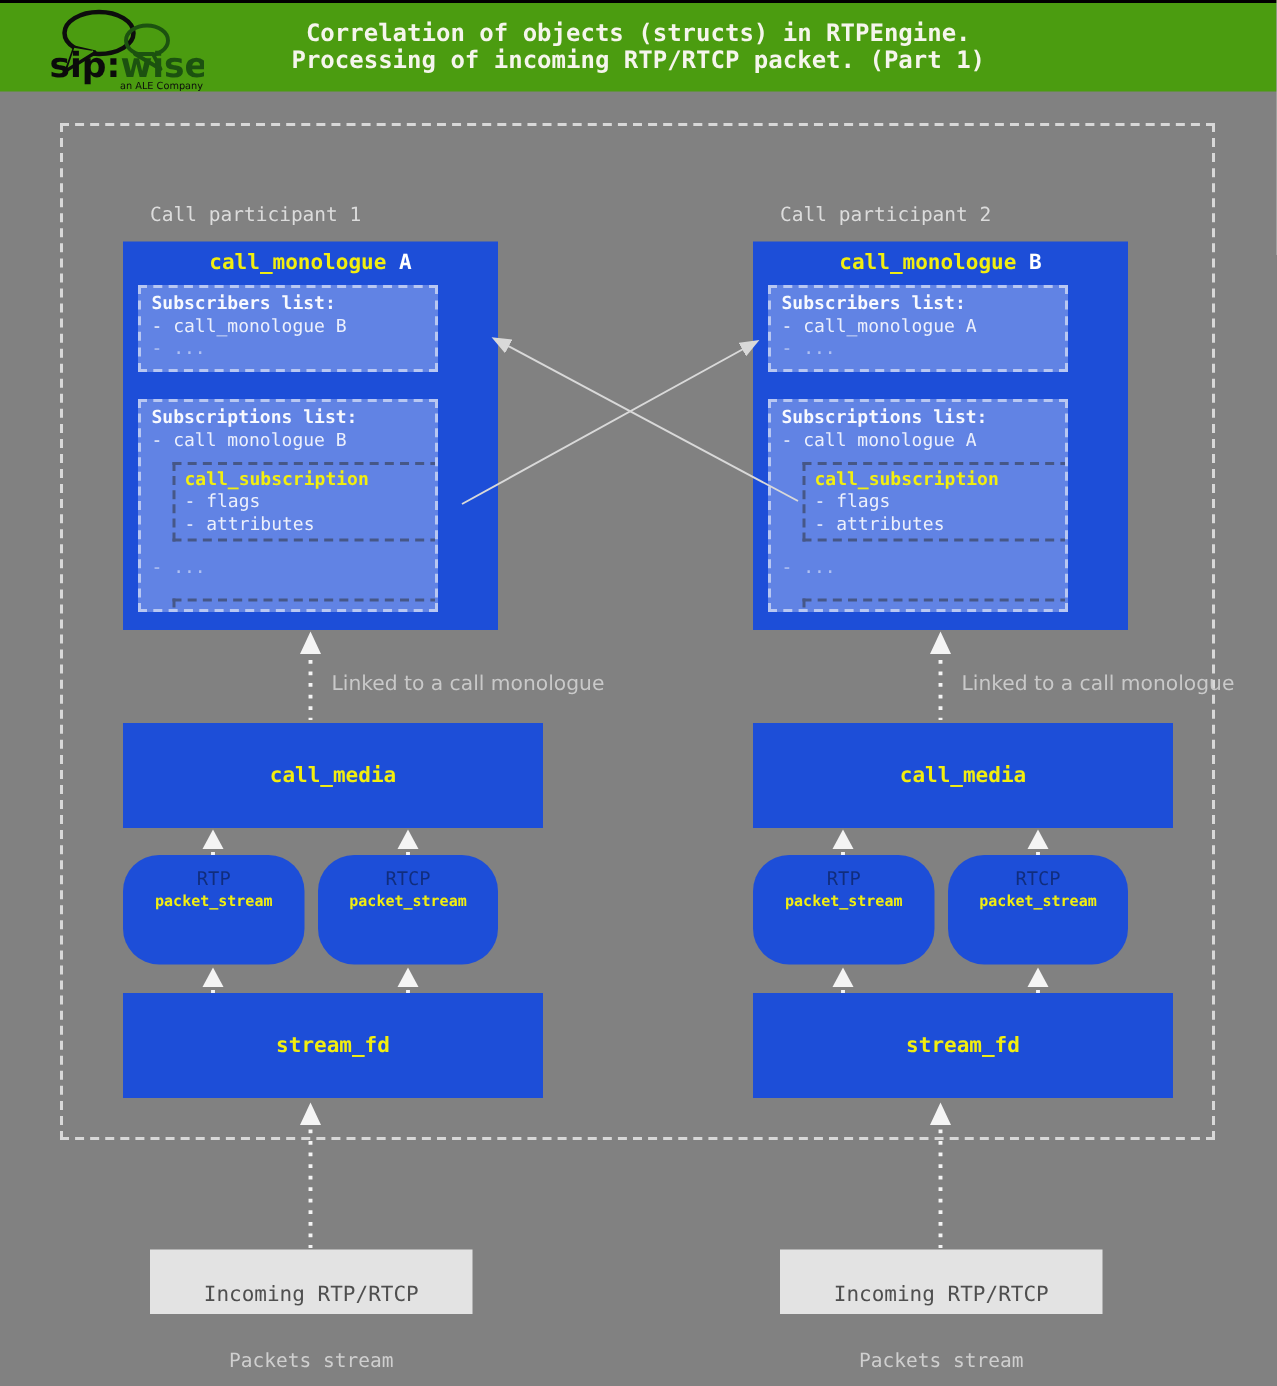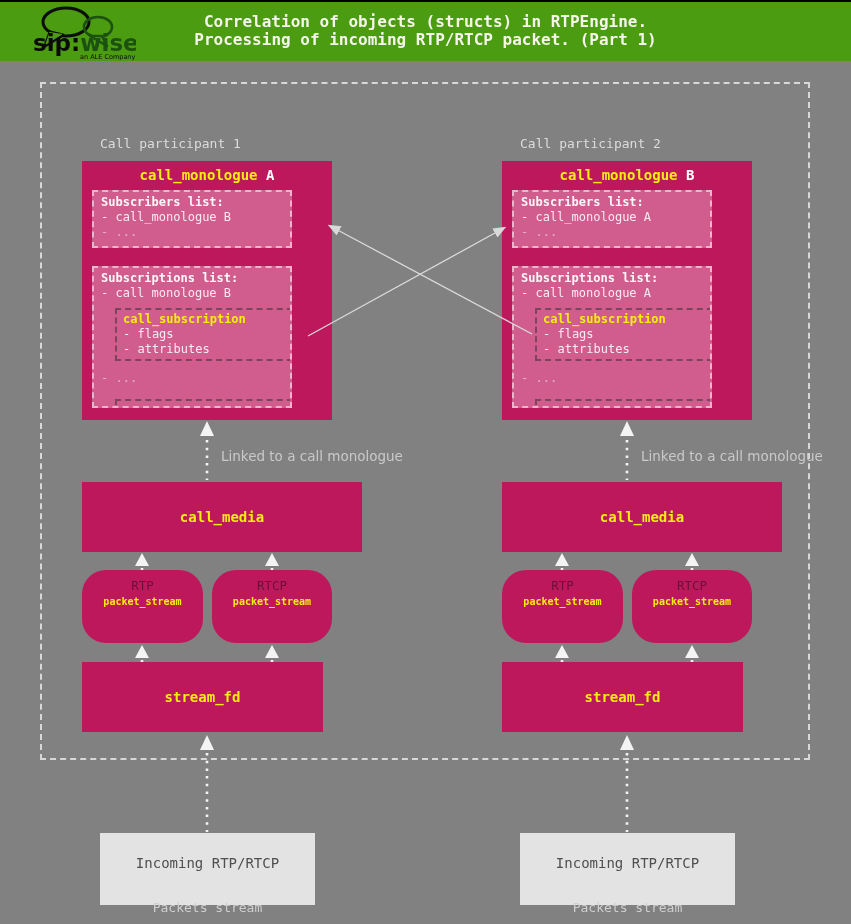--- a/index.html
+++ b/index.html
@@ -30,21 +30,21 @@
     border:2px dashed #d8d8d8;
   }
   
   .column{position:absolute;inset:0;}
   .col-1{--dx:0px;}
   .col-2{--dx:420px;}
   .participant-label{
     position:absolute;top:136px;left:calc(100px + var(--dx));
     color:#dcdcdc;font-size:13px;
   }
-  .greenbox{background:#be185d;position:absolute;box-sizing:border-box;}
+  .greenbox{background:#1d4ed8;position:absolute;box-sizing:border-box;}
   .monologue{left:calc(82px + var(--dx));top:161px;width:250px;height:259px;}
   .mono-title{
     margin-top:6px;text-align:center;font-size:14px;font-weight:bold;
     color:#f2ee0f;
   }
   .mono-title .suffix{color:#ffffff;}
   .lightbox{
     position:absolute;left:10px;width:200px;box-sizing:border-box;
     background:rgba(255,255,255,0.30);
     border:2px dashed rgba(255,255,255,0.55);
@@ -74,24 +74,24 @@
     font-family:"DejaVu Sans", sans-serif;
     font-size:13.5px;color:#c9c9c9;
   }
   .call-media{left:calc(82px + var(--dx));top:482px;width:280px;height:70px;
     text-align:center;line-height:70px;font-size:14px;font-weight:bold;color:#f2ee0f;}
   .pstream{top:570px;height:73px;text-align:center;padding-top:8px;border-radius:24px;}
   .pstream-rtp{left:calc(82px + var(--dx));width:121px;}
   .pstream-rtcp{left:calc(212px + var(--dx));width:120px;}
   .proto{font-size:12.5px;color:rgba(0,0,0,0.42);}
   .pstream-name{margin-top:3px;font-size:10px;font-weight:bold;color:#f2ee0f;}
-  .stream-fd{left:calc(82px + var(--dx));top:662px;width:241px;height:70px;
+  .stream-fd{left:calc(82px + var(--dx));top:662px;width:280px;height:70px;
     text-align:center;line-height:70px;font-size:14px;font-weight:bold;color:#f2ee0f;}
   .incoming{
-    position:absolute;left:calc(100px + var(--dx));top:833px;width:215px;height:72px;
+    position:absolute;left:calc(100px + var(--dx));top:833px;width:215px;height:43px;
     background:#e3e3e3;text-align:center;line-height:60px;
     font-size:14px;color:#4f4f4f;
   }
   .packets-label{
     position:absolute;left:calc(100px + var(--dx));top:900px;width:215px;
     text-align:center;font-size:13px;color:#cfcfcf;
   }
   
   .overlay{position:absolute;left:0;top:0;pointer-events:none;}
   .dot-stem{stroke:#f4f4f4;stroke-width:2.6;stroke-dasharray:2.5 5.2;fill:none;}

